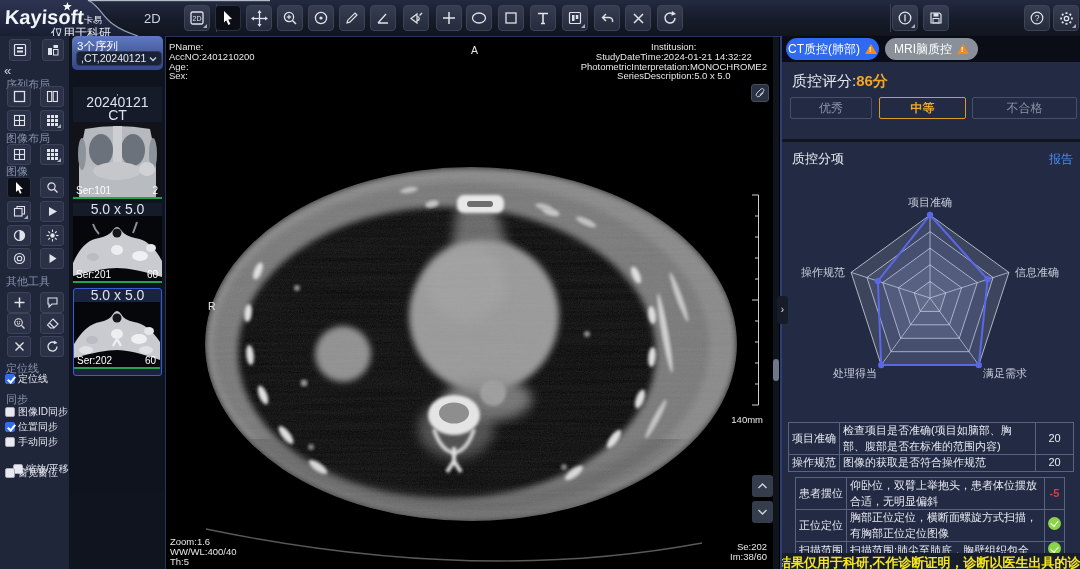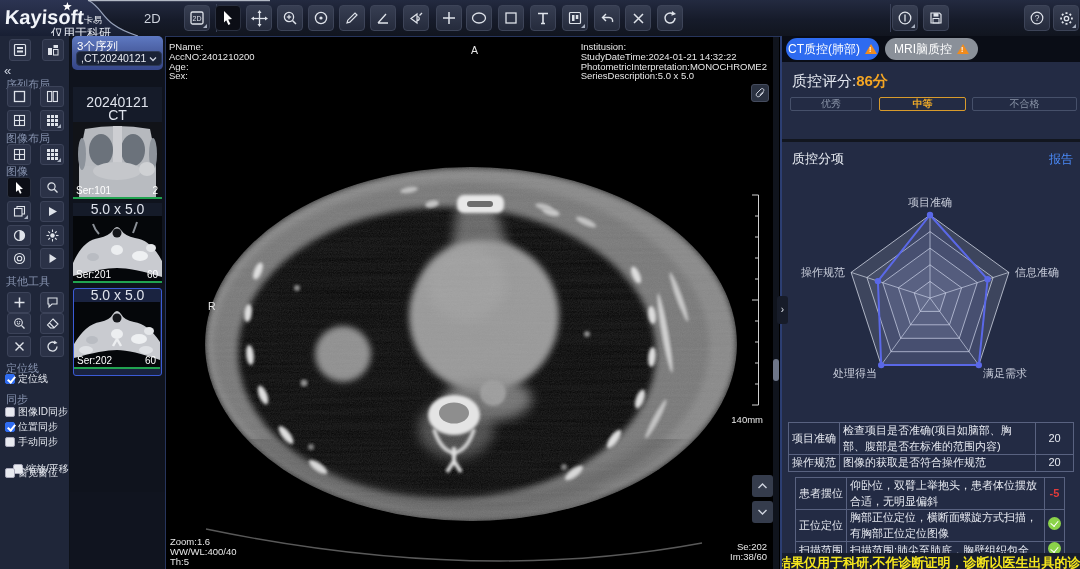--- a/index.html
+++ b/index.html
@@ -27,21 +27,21 @@
 .thimg{position:relative;width:89px;background:#000;}
 .thfoot{position:absolute;bottom:2px;left:0;width:100%;height:12px;font-size:10px;color:#fff;}
 .greenbar{position:absolute;bottom:0;left:0;width:100%;height:2px;background:#21a350;}
 
 #viewport{left:165px;top:36px;width:615px;height:533px;background:#000;border-top:1px solid #27355c;border-left:1px solid #27355c;}
 .ov{position:absolute;color:#e8e8e8;font-size:9.5px;line-height:9.8px;white-space:pre;}
 
 #rightpanel{left:780px;top:36px;width:300px;height:533px;background:#232b44;border-left:2px solid #2c3e72;overflow:visible;}
 .pill{position:absolute;top:2px;height:22px;border-radius:11px;color:#fff;font-size:12px;display:flex;align-items:center;justify-content:center;gap:5px;}
 .warn{width:0;height:0;border-left:6px solid transparent;border-right:6px solid transparent;border-bottom:10px solid #f08b1d;position:relative;display:inline-block;}
-.qbtn{position:absolute;top:61px;height:14px;border:1px solid #46506a;border-radius:2px;color:#8a94a8;font-size:10px;display:flex;align-items:center;justify-content:center;background:transparent;}
+.qbtn{position:absolute;top:61px;height:22px;border:1px solid #46506a;border-radius:2px;color:#8a94a8;font-size:12px;display:flex;align-items:center;justify-content:center;background:transparent;}
 table{border-collapse:collapse;}
 .gck{display:inline-block;width:13px;height:13px;border-radius:50%;background:#8bd34a;position:relative;}
 .gck:after{content:"";position:absolute;left:4px;top:2.5px;width:3.5px;height:6px;border:solid #fff;border-width:0 1.8px 1.8px 0;transform:rotate(40deg);}
 td{border:1px solid #596280;font-size:11px;color:#e7eaf1;padding:0 3px;line-height:15.5px;vertical-align:middle;}
 </style></head>
 <body>
 <div id="page">
 <div id="topbar" class="abs">
 <svg class="abs" style="left:0;top:0" width="270" height="36" viewBox="0 0 270 36">
  <defs>
@@ -556,21 +556,21 @@
           <line x1="589" y1="305" x2="592.5" y2="305"></line>
           <line x1="589" y1="326" x2="592.5" y2="326"></line>
           <line x1="589" y1="347" x2="592.5" y2="347"></line>
           <line x1="586" y1="368" x2="592.5" y2="368"></line>
 </g>
 </svg>
 <div class="ov" style="left:3px;top:5px;">PName:
 AccNO:2401210200
 Age:
 Sex:</div>
-<div class="ov" style="right:13px;top:5px;text-align:left;">Institusion:
+<div class="ov" style="right:13px;top:5px;text-align:center;">Institusion:
 StudyDateTime:2024-01-21 14:32:22
 PhotometricInterpretation:MONOCHROME2
 SeriesDescription:5.0 x 5.0</div>
 <div class="ov" style="left:305px;top:9px;font-size:10.5px;">A</div>
 <div class="ov" style="left:42px;top:265px;font-size:10.5px;">R</div>
 <div class="ov" style="left:4px;top:500px;">Zoom:1.6
 WW/WL:400/40
 Th:5</div>
 <div class="ov" style="right:13px;top:505px;text-align:right;">Se:202
 Im:38/60</div>

